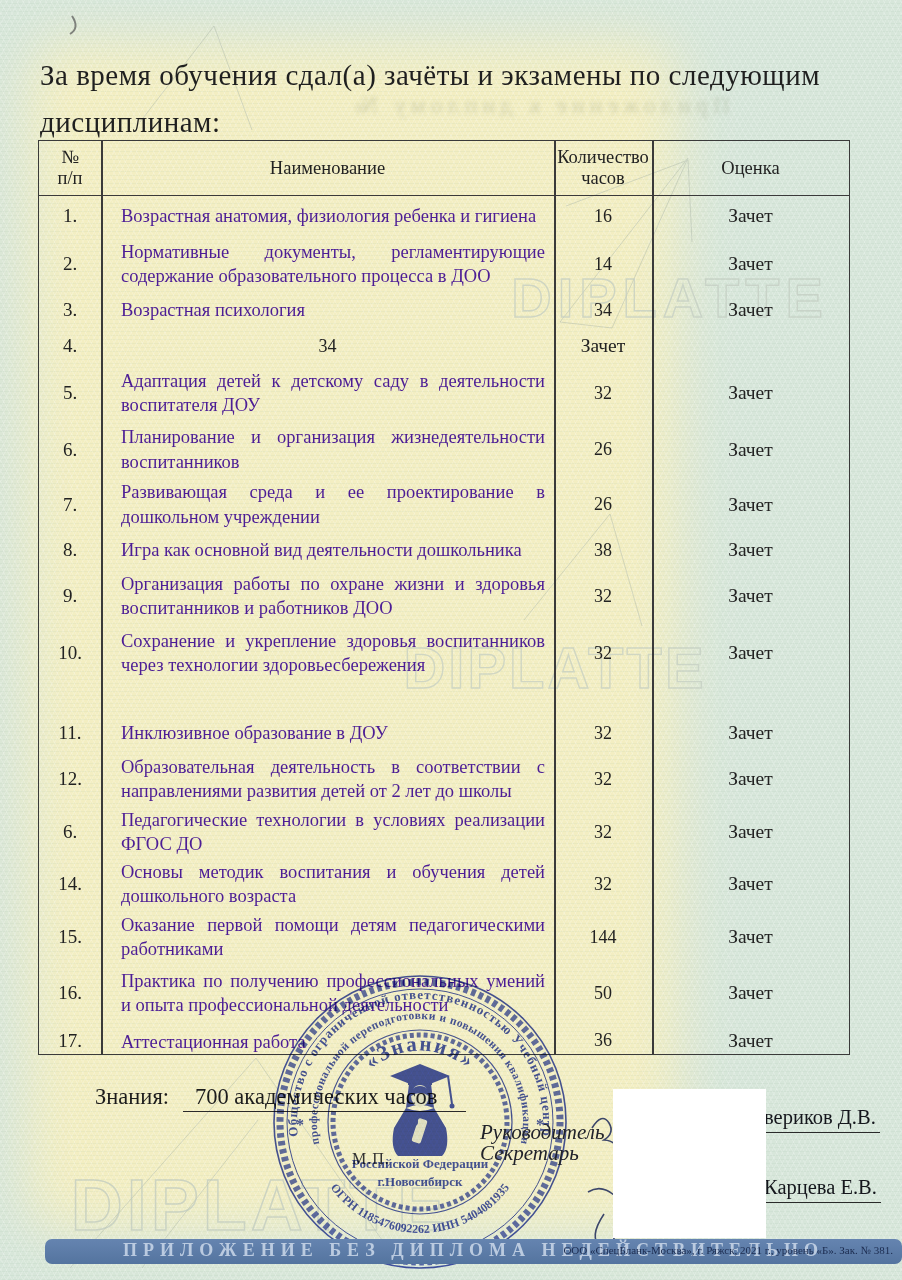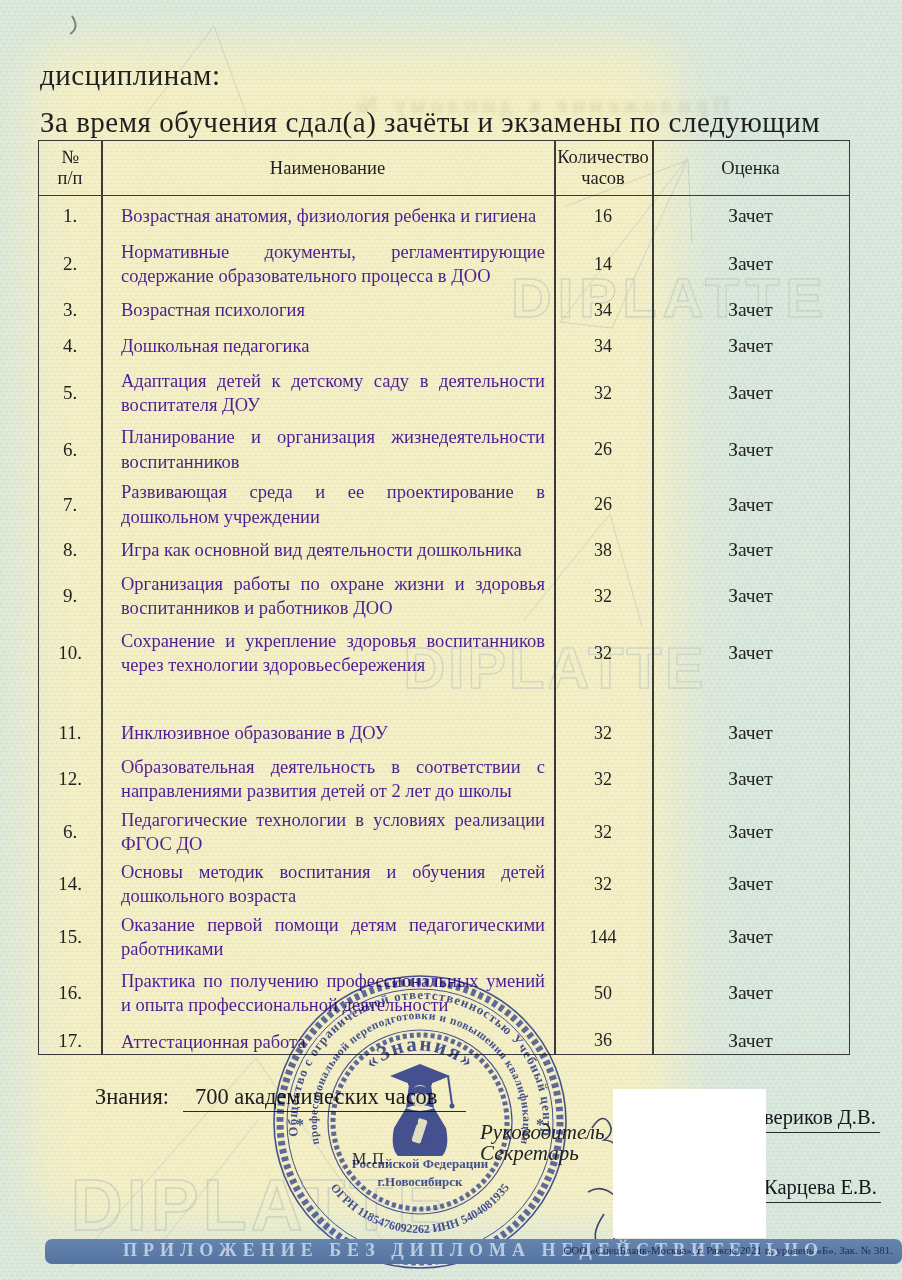--- a/index.html
+++ b/index.html
@@ -78,22 +78,22 @@
     <text x="230" y="62" text-anchor="middle" font-family="Liberation Sans, sans-serif" font-weight="bold" font-size="56" letter-spacing="6" fill="none" stroke="#c3cdc2" stroke-width="1.4" opacity="0.75">DIPLATTE</text>
   </svg>
   <svg class="wm" style="left:375px;top:618px;" width="360" height="100">
     <text x="180" y="70" text-anchor="middle" font-family="Liberation Sans, sans-serif" font-weight="bold" font-size="58" letter-spacing="3" fill="none" stroke="#c3cdc2" stroke-width="1.4" opacity="0.7">DIPLATTE</text>
   </svg>
   <svg class="wm" style="left:0px;top:1150px;" width="530" height="110">
     <text x="260" y="80" text-anchor="middle" font-family="Liberation Sans, sans-serif" font-weight="bold" font-size="72" letter-spacing="4" fill="none" stroke="#bec9bf" stroke-width="1.5" opacity="0.7">DIPLATTE</text>
   </svg>
 
   <div class="doc-title">
+    <div>За время обучения сдал(а) зачёты и экзамены по следующим</div>
     <div>дисциплинам:</div>
-    <div>За время обучения сдал(а) зачёты и экзамены по следующим</div>
   </div>
 
   <div class="table">
     <div class="vline" style="left:62px;"></div>
     <div class="vline" style="left:515px;"></div>
     <div class="vline" style="left:613px;"></div>
     <div class="thead">
       <div>
         <div>№</div>
         <div>п/п</div>
@@ -116,21 +116,20 @@
           <div class="cell c-grade">Зачет</div>
         </div>
         <div class="trow" style="height: 36px;">
           <div class="cell c-num">3.</div>
           <div class="cell c-name">Возрастная психология</div>
           <div class="cell c-hours">34</div>
           <div class="cell c-grade">Зачет</div>
         </div>
         <div class="trow" style="height: 36px;">
           <div class="cell c-num">4.</div>
-          <div class="cell c-name">Дошкольная педагогика</div>
           <div class="cell c-hours">34</div>
           <div class="cell c-grade">Зачет</div>
         </div>
         <div class="trow" style="height: 58px;">
           <div class="cell c-num">5.</div>
           <div class="cell c-name">Адаптация детей к детскому саду в деятельности воспитателя ДОУ</div>
           <div class="cell c-hours">32</div>
           <div class="cell c-grade">Зачет</div>
         </div>
         <div class="trow" style="height: 55px;">

